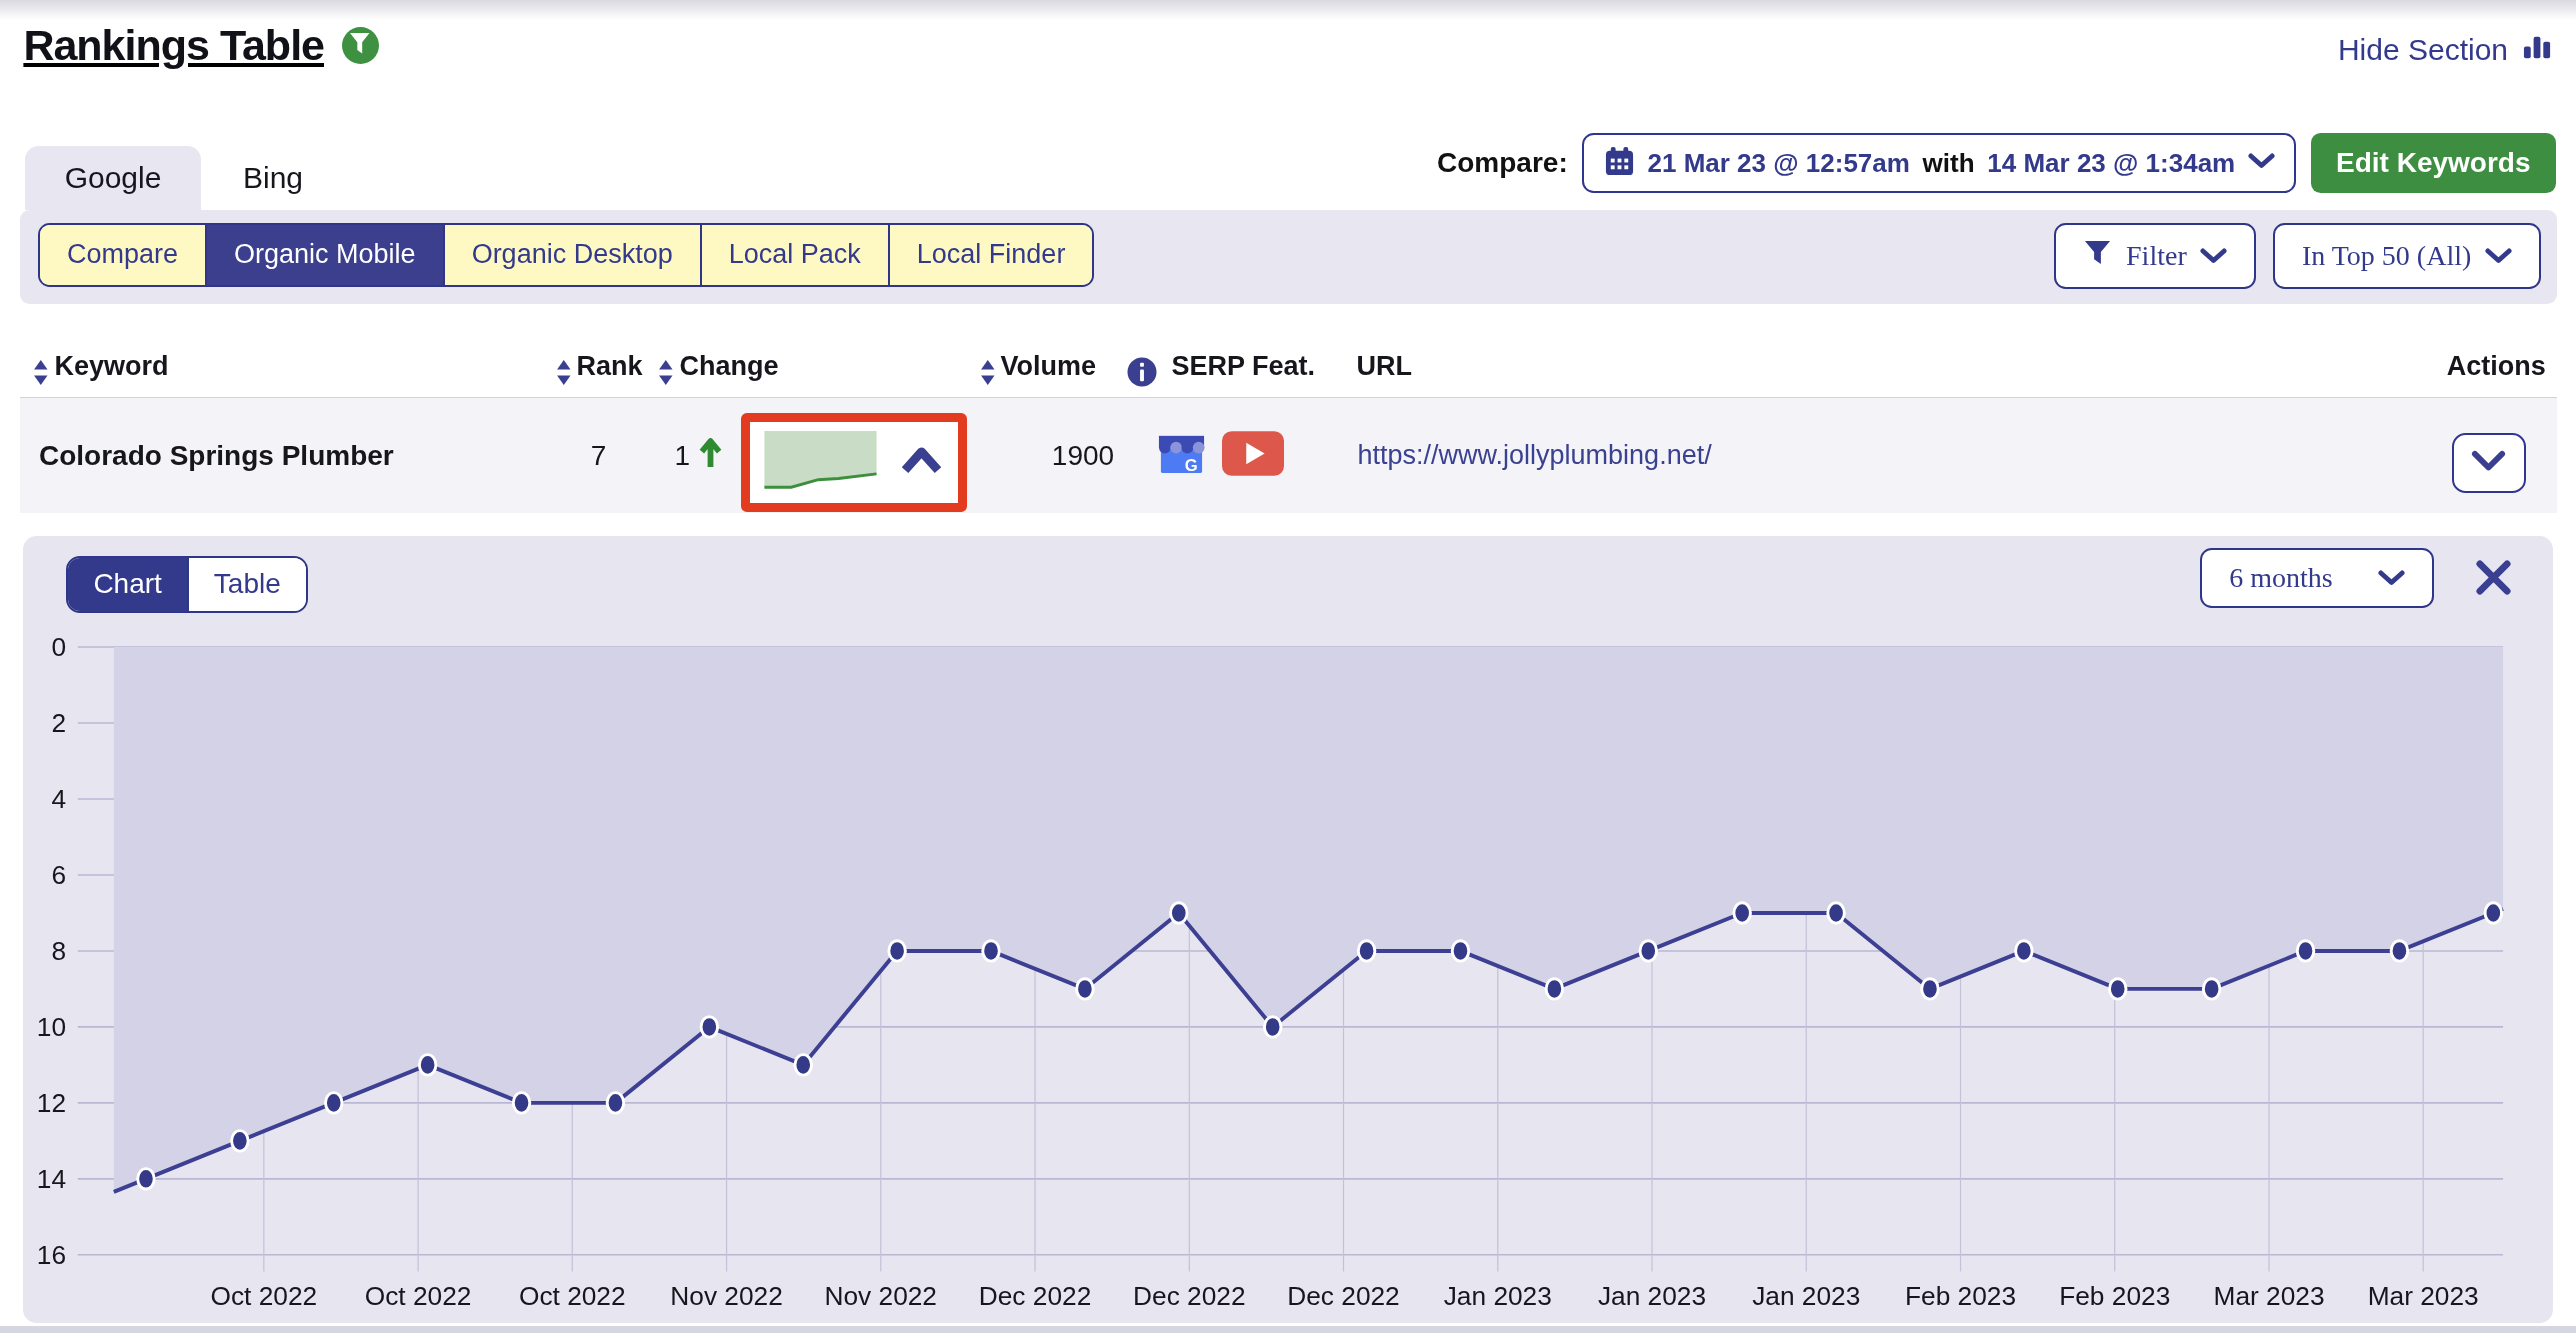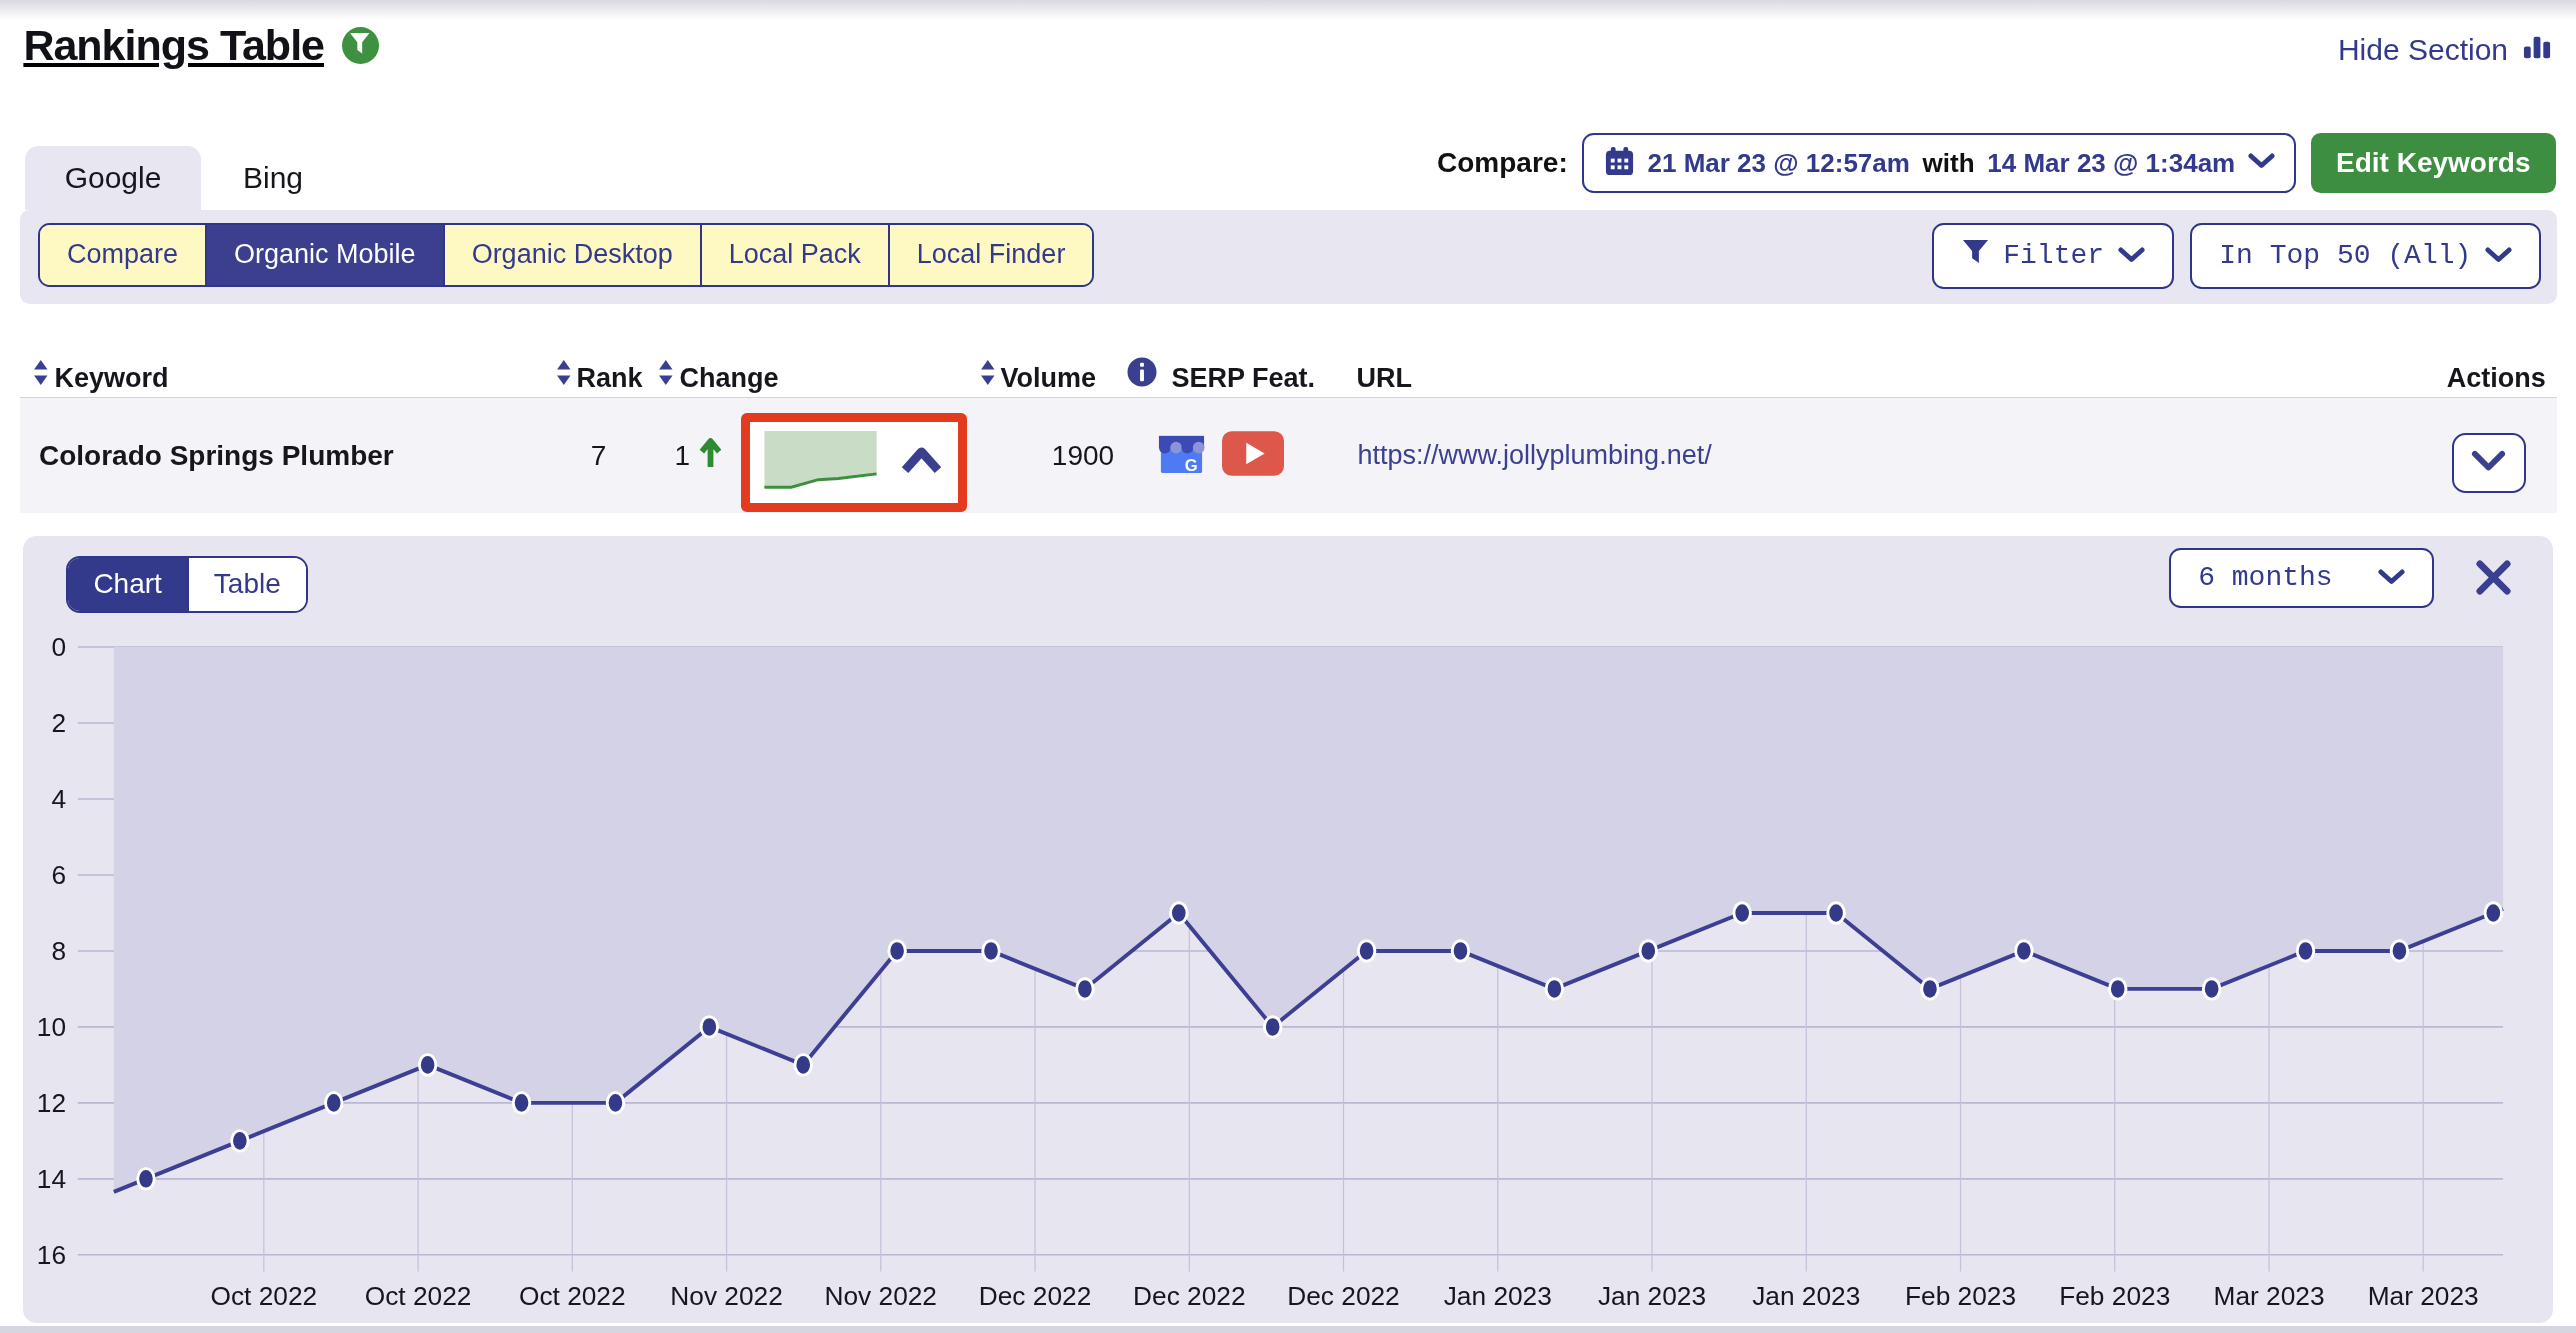--- a/index.html
+++ b/index.html
@@ -40,26 +40,26 @@
   .subtab-group { position:absolute; left:18.5px; top:12.7px; height:64px; display:flex;
     border:2.4px solid #2f3589; border-radius:11.7px; overflow:hidden; background:#fff; }
   .subtab { height:100%; display:flex; align-items:center; justify-content:center;
     padding:0 27px; font-size:27px; color:#333a8c; background:#fef9c3; border:none;
     border-left:2.4px solid #2f3589; font-family:inherit; cursor:pointer; white-space:nowrap; }
   .subtab:first-child { border-left:none; }
   .subtab.selected { background:#3b3f8e; color:#fff; }
   .strip-right { position:absolute; right:15.6px; top:12.7px; height:66px; display:flex; gap:16.6px; }
   .btn-outline { height:100%; border:2.4px solid #2f3589; border-radius:11.7px; background:#fff;
     display:flex; align-items:center; justify-content:center; gap:13.6px; padding:0 27px;
-    font-size:28px; color:#333a8c; font-family:Liberation Mono, monospace; cursor:pointer; white-space:nowrap; }
+    font-size:28px; color:#333a8c; font-family:Liberation Serif, serif; cursor:pointer; white-space:nowrap; }
 
   
   .thead { position:absolute; left:19.5px; right:19.5px; top:348px; height:50px;
     border-bottom:1.9px solid #d2d2da; }
-  .th { position:absolute; top:15px; font-size:27px; font-weight:700; color:#16161d; white-space:nowrap; }
+  .th { position:absolute; top:3px; font-size:27px; font-weight:700; color:#16161d; white-space:nowrap; }
   .sort-icon { position:absolute; top:11.7px; }
   .krow { position:absolute; left:19.5px; right:19.5px; top:398px; height:115px; background:#f4f3f8; }
   .cell { position:absolute; top:0; height:115px; display:flex; align-items:center; }
   .keyword-text { font-size:28px; font-weight:700; color:#16161d; }
   .num-text { font-size:28px; color:#16161d; }
   .link-text { font-size:27px; color:#3a4191; text-decoration:none; }
   .annotation-box { position:absolute; left:721px; top:14.6px; width:226px; height:99px;
     border:9.7px solid #e23b1f; border-radius:5.8px; background:#fff;
     display:flex; align-items:center; justify-content:space-between; padding:0 14.6px; }
   .actions-btn { position:absolute; right:31px; top:35px; width:74px; height:60px; background:#fff;

